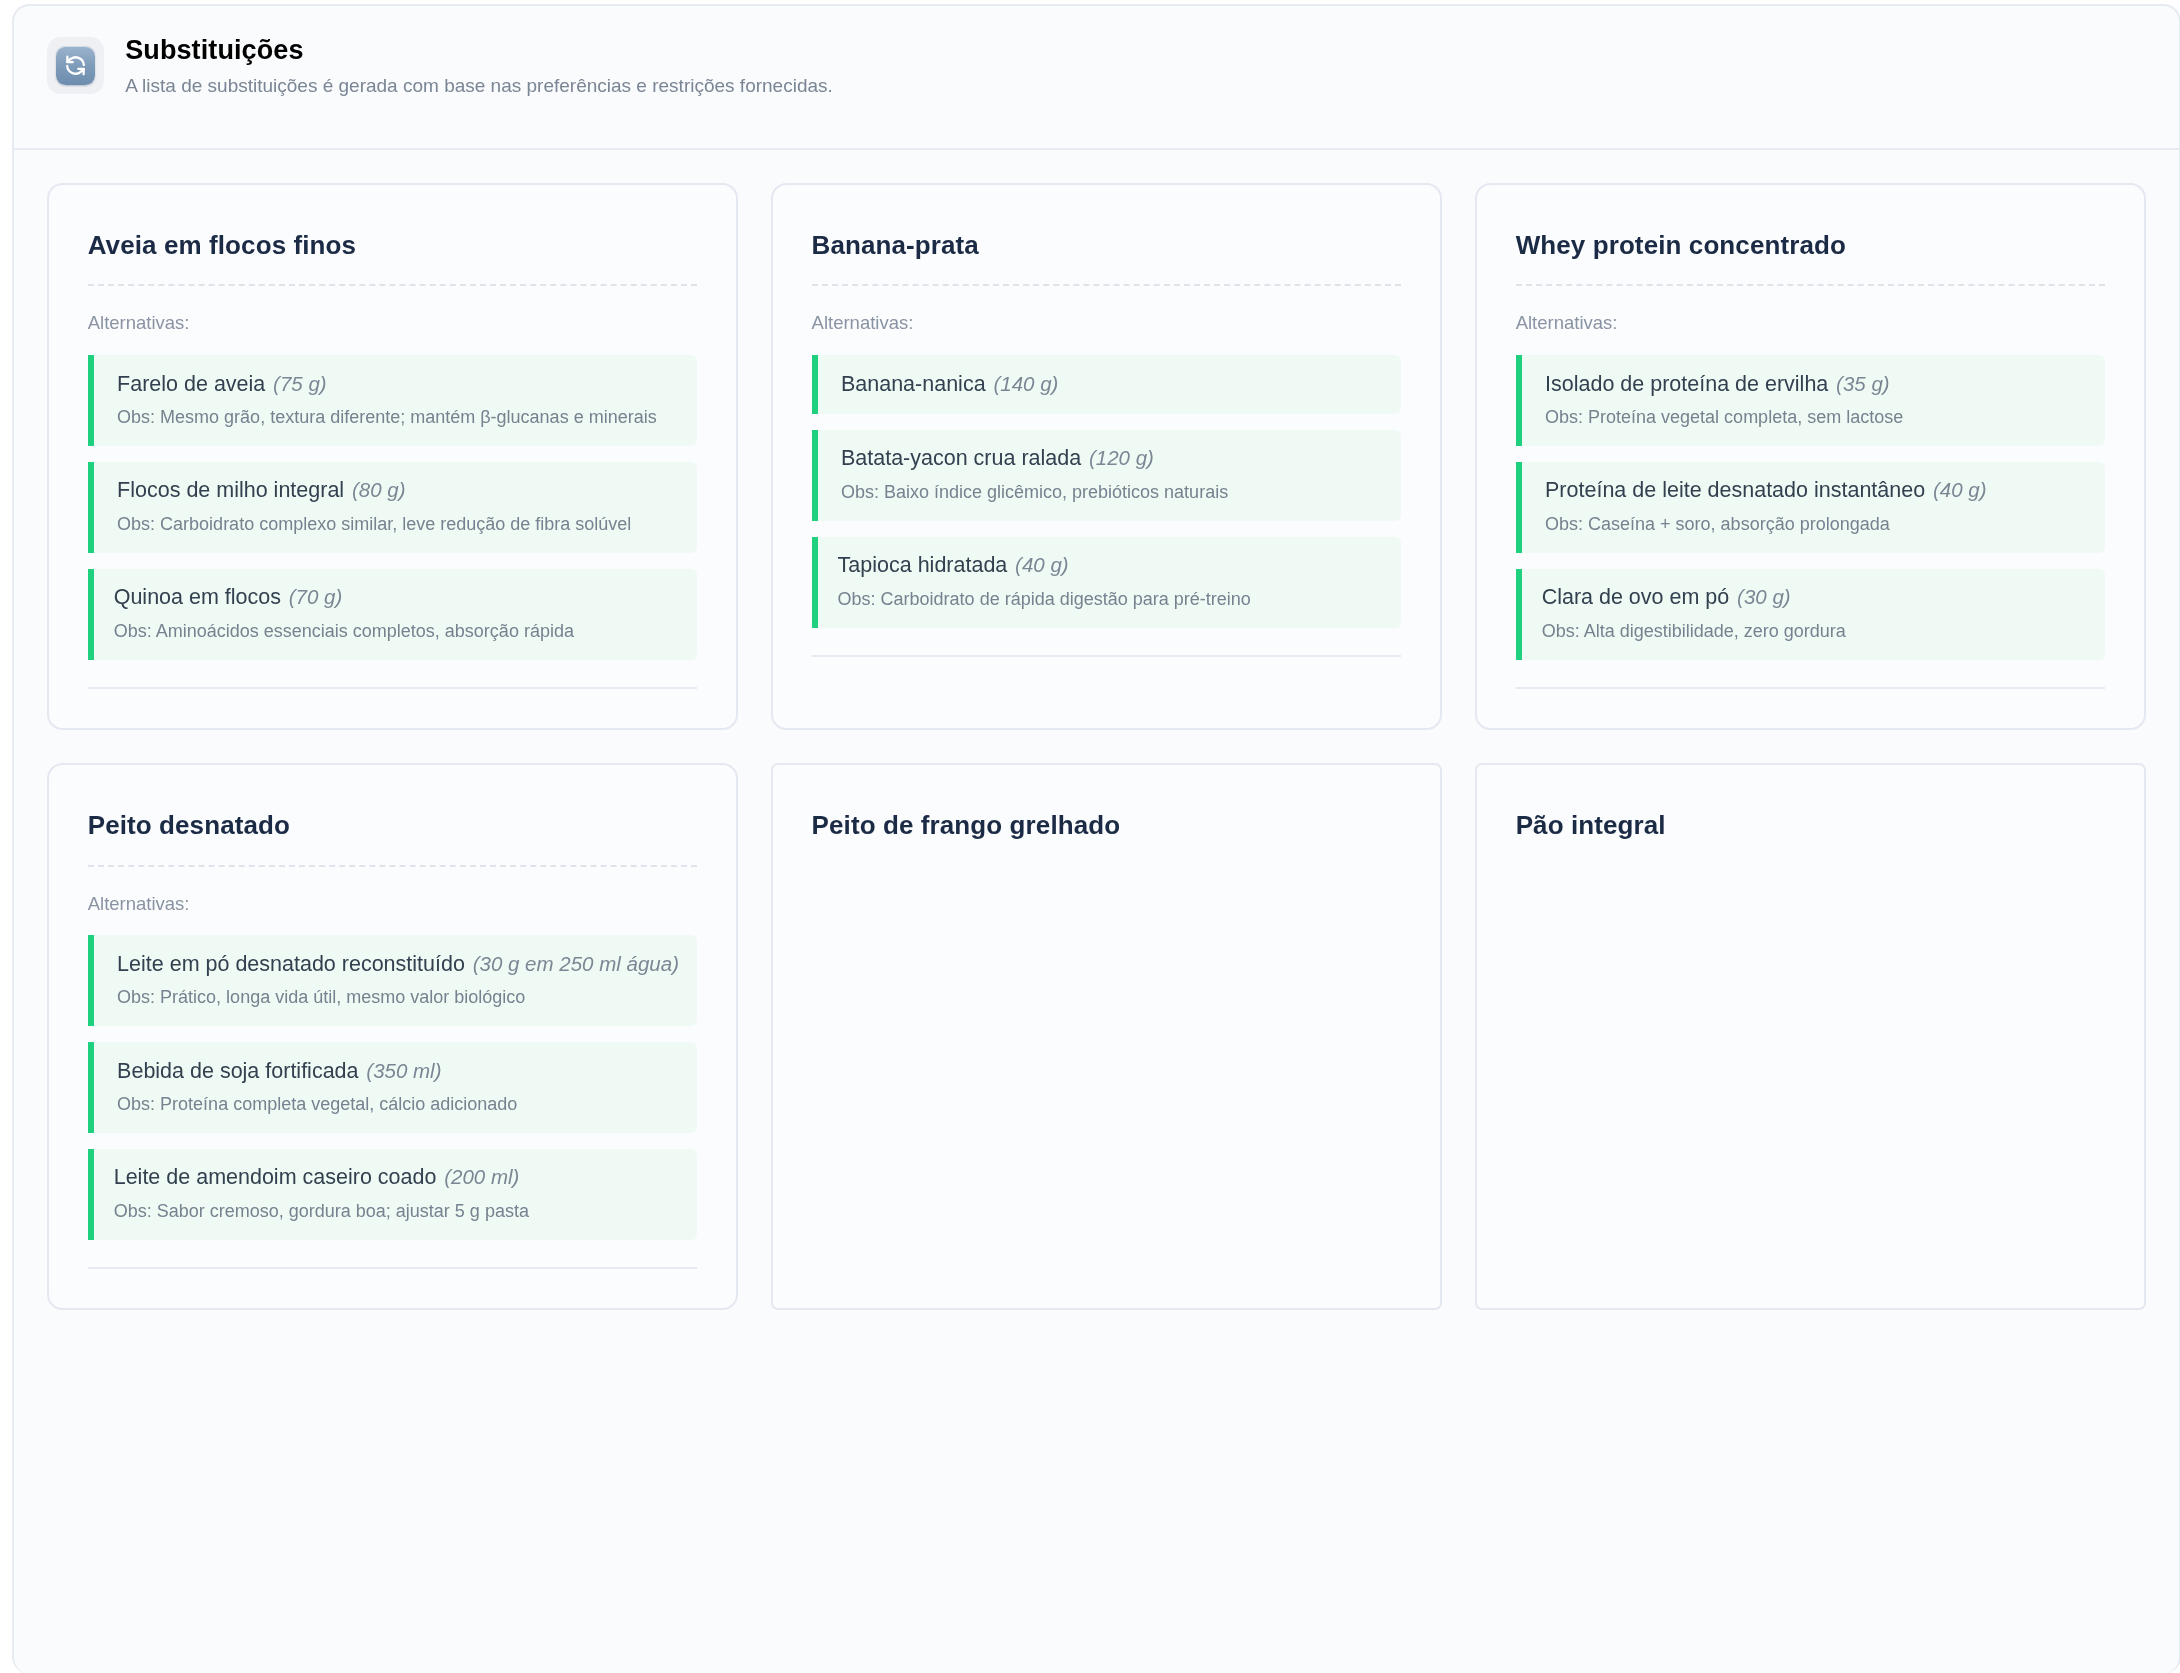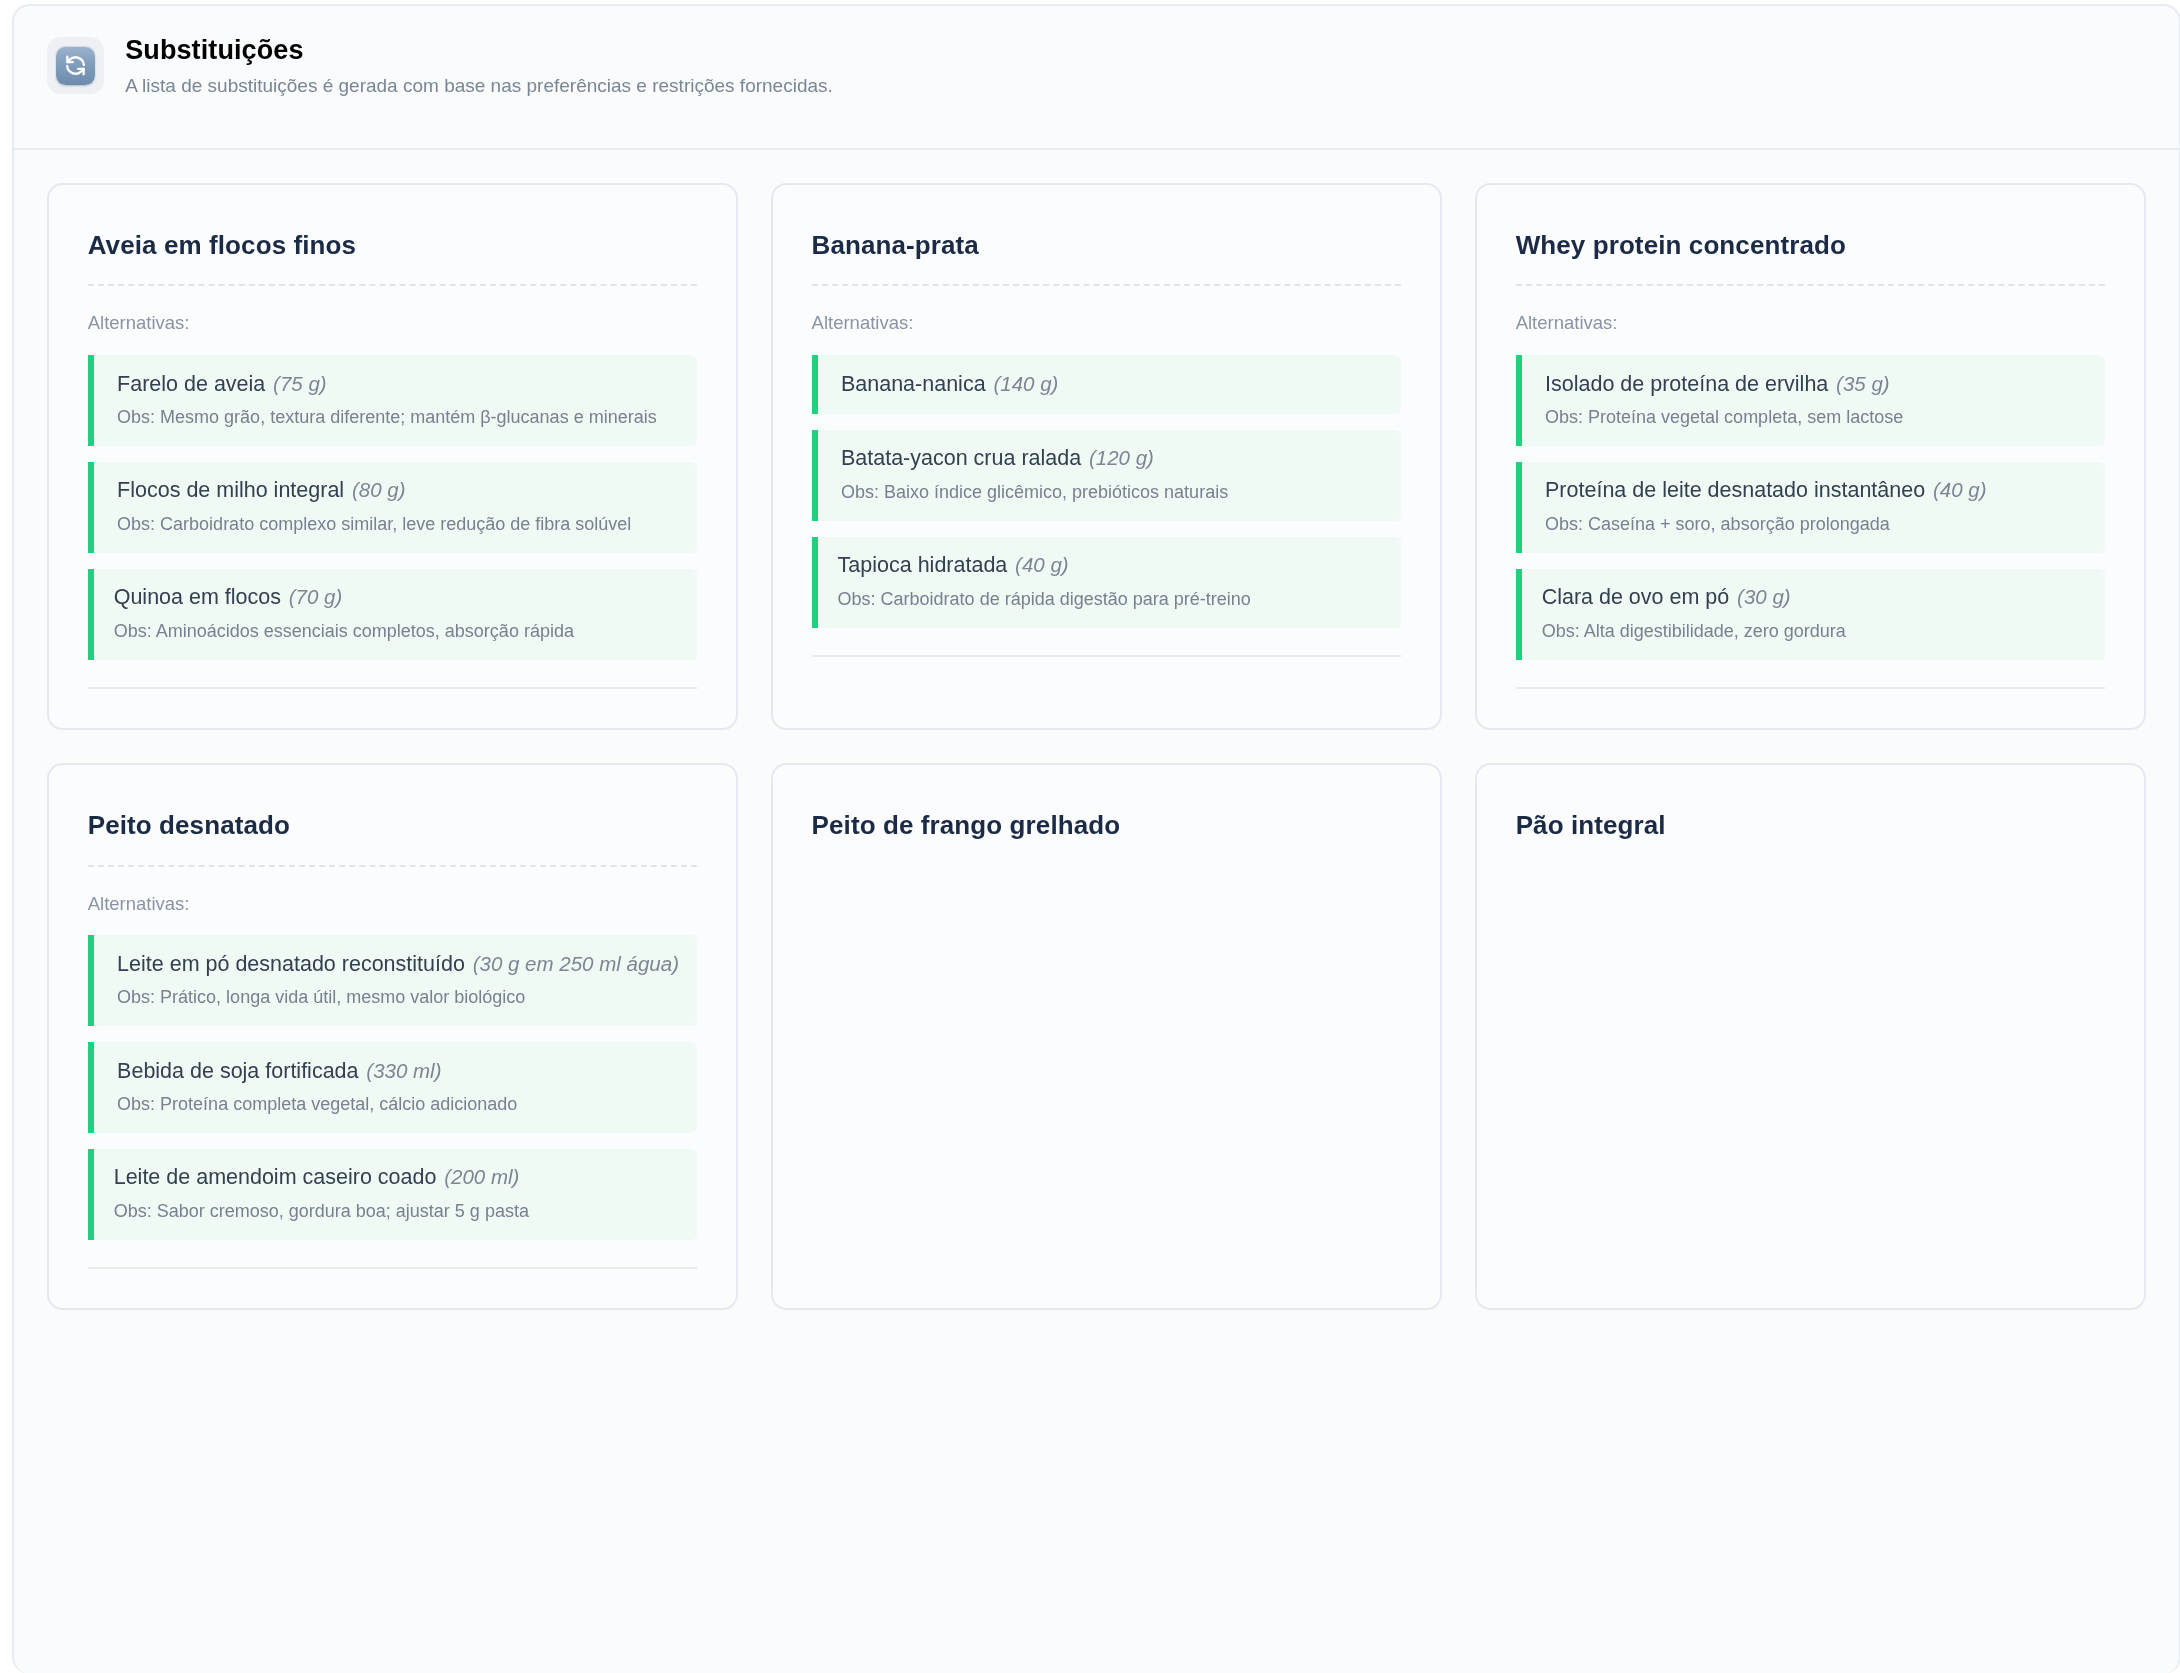--- a/index.html
+++ b/index.html
@@ -158,20 +158,21 @@
     margin-top: 27px;
     border-top: 2.9px solid #e5eaf3;
     height: 0;
   }
 
   
   .sub-card.partial {
     min-height: 94px;
     padding: 45px 39px 4px 39px;
     overflow: hidden;
+    border-radius: 7px;
   }
 </style>
 </head>
 <body>
 
 <div class="panel">
 
   <div class="panel-header">
     <div class="header-icon-wrap">
       <div class="header-icon-badge">
@@ -252,21 +253,21 @@
       <div class="sub-card">
         <div class="card-title">Peito desnatado</div>
         <div class="card-title-rule"></div>
         <div class="alt-label">Alternativas:</div>
         <ul class="alt-list">
           <li class="alt-item">
             <div class="alt-head">Leite em pó desnatado reconstituído<span class="alt-qty">(30 g em 250 ml água)</span></div>
             <div class="alt-obs">Obs: Prático, longa vida útil, mesmo valor biológico</div>
           </li>
           <li class="alt-item">
-            <div class="alt-head">Bebida de soja fortificada<span class="alt-qty">(330 ml)</span></div>
+            <div class="alt-head">Bebida de soja fortificada<span class="alt-qty">(350 ml)</span></div>
             <div class="alt-obs">Obs: Proteína completa vegetal, cálcio adicionado</div>
           </li>
           <li class="alt-item">
             <div class="alt-head">Leite de amendoim caseiro coado<span class="alt-qty">(200 ml)</span></div>
             <div class="alt-obs">Obs: Sabor cremoso, gordura boa; ajustar 5 g pasta</div>
           </li>
         </ul>
         <div class="card-bottom-rule"></div>
       </div>
       <div class="sub-card partial">

